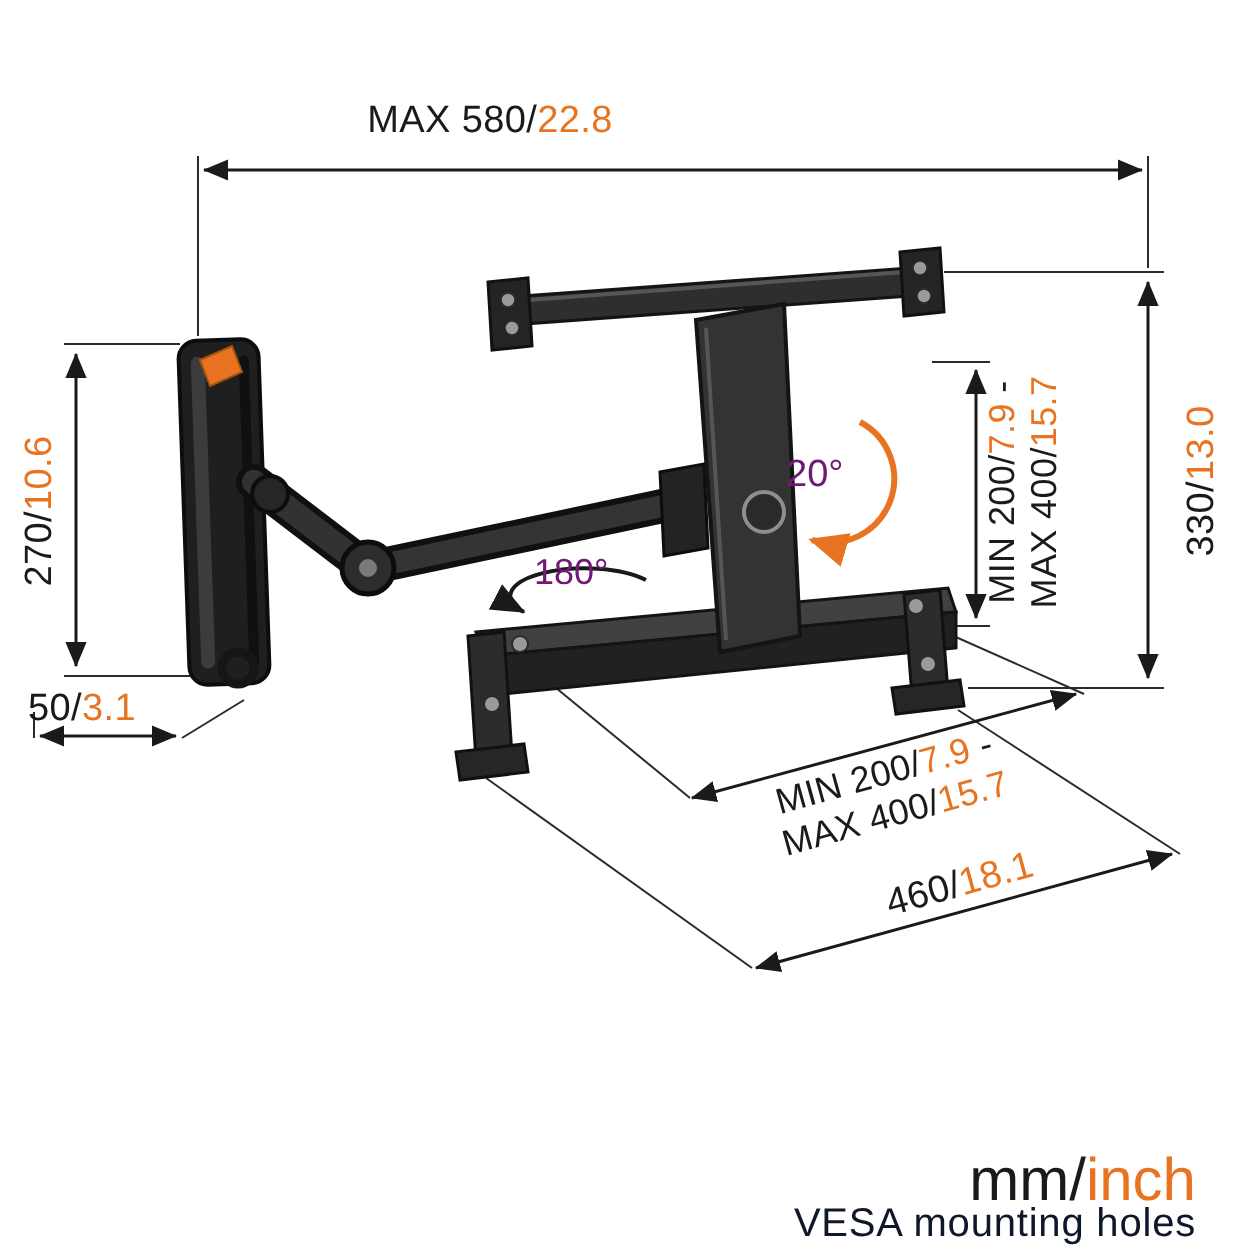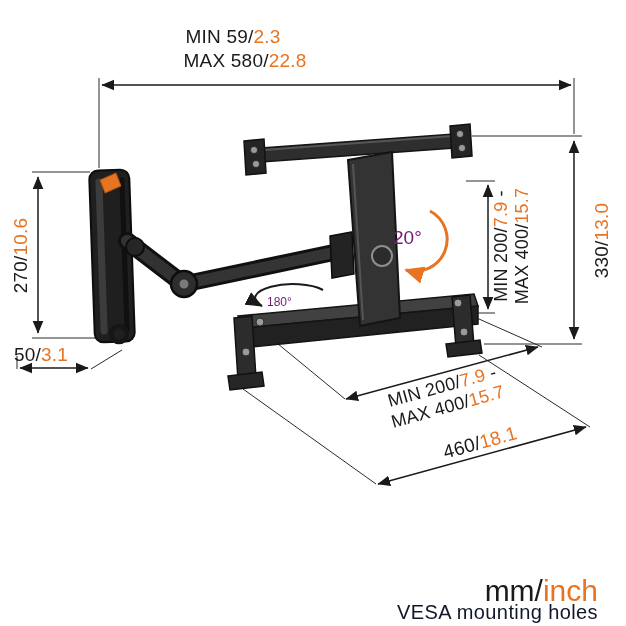--- a/index.html
+++ b/index.html
@@ -117,23 +117,20 @@
     <g>
       <polygon points="348,160 392,152 400,318 360,326" fill="#333333" stroke="#141414" stroke-width="2"></polygon>
       <line x1="353" y1="164" x2="363" y2="320" stroke="#555555" stroke-width="2"></line>
       <circle cx="382" cy="256" r="10" fill="#2b2b2b" stroke="#8f8f8f" stroke-width="2"></circle>
     </g>
 
     <path d="M 430 211 A 32 32 0 0 1 406 270" fill="none" stroke="#e87422" stroke-width="3" marker-end="url(#aho)"></path>
     <path d="M 323 290 A 35 13 0 1 0 262 306" fill="none" stroke="#1a1a1a" stroke-width="2" marker-end="url(#ah)"></path>
   </svg>
 
-  <div class="dim center" style="left:128px; top:26px; width:210px;">
-    <span>MIN 59/</span><span class="inch">2.3</span>
-  </div>
   <div class="dim center" style="left:140px; top:50px; width:210px;">
     <span>MAX 580/</span><span class="inch">22.8</span>
   </div>
 
   <div class="dim center rot90" style="left:-45px; top:245px; width:130px;">
     <span>270/</span><span class="inch">10.6</span>
   </div>
 
   <div class="dim" style="left:14px; top:344px;">
     <span>50/</span><span class="inch">3.1</span>
@@ -159,20 +156,20 @@
     <div>
       <span>MAX 400/</span><span class="inch">15.7</span>
     </div>
   </div>
 
   <div class="dim center rot-diag" style="left:415px; top:432px; width:130px;">
     <span>460/</span><span class="inch">18.1</span>
   </div>
 
   <div class="angle-label" style="left:393px; top:227px;">20°</div>
-  <div class="angle-label" style="left:267px; top:295px; font-size:12px;">180°</div>
+  <div class="angle-label" style="left:267px; top:276px; font-size:18px;">180°</div>
 
   <div class="footer-units">
     <span>mm/</span><span class="inch">inch</span>
   </div>
   <div class="footer-caption">VESA mounting holes</div>
 
 </div>
 
 </body></html>

